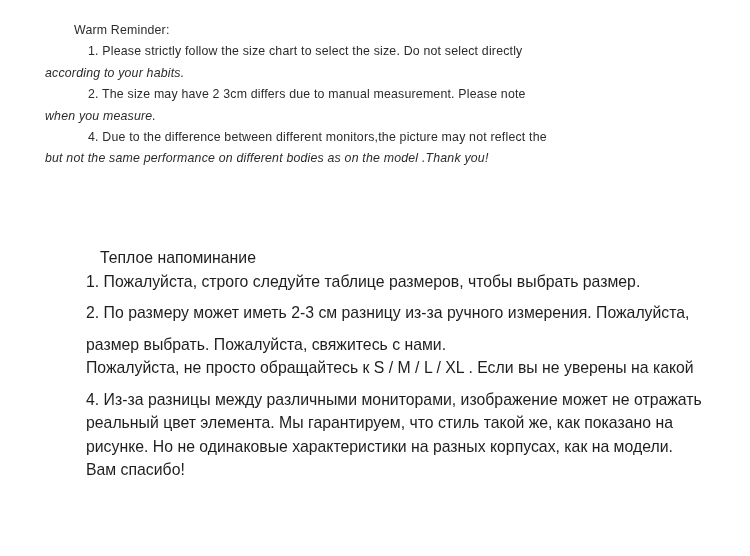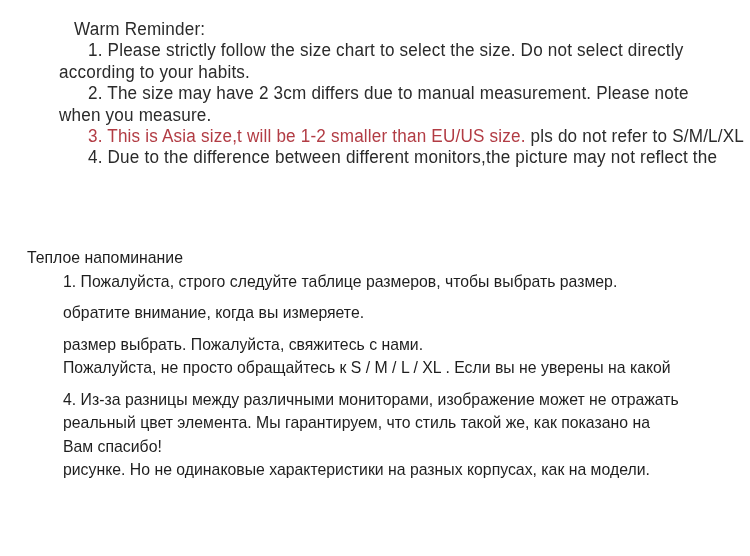--- a/index.html
+++ b/index.html
@@ -12,47 +12,47 @@
     font-family: "Liberation Sans", sans-serif;
   }
 
   
   .en-block {
     position: absolute;
     top: 19px;
     left: 0;
     width: 750px;
     color: #2b2b2b;
-    font-size: 18px;
+    font-size: 13px;
     line-height: 21.4px;
     letter-spacing: 0.2px;
   }
   .en-heading { margin-left: 74px; }
   .en-first   { margin-left: 88px; }
-  .en-cont    { margin-left: 59px; }
+  .en-cont    { margin-left: 45px; font-style: italic; }
   .squeeze-en {
     display: inline-block;
     transform: scaleX(0.95);
     transform-origin: 0 50%;
     white-space: nowrap;
   }
 
   
   .ru-block {
     position: absolute;
     top: 246px;
     left: 0;
     width: 750px;
     color: #1e1e1e;
     font-size: 17px;
     line-height: 23.5px;
   }
-  .ru-heading { margin-left: 27px; }
+  .ru-heading { margin-left: 100px; }
   .ru-para { margin: 0 0 8px 0; }
-  .ru-line { margin-left: 63px; }
+  .ru-line { margin-left: 86px; }
   .squeeze-ru {
     display: inline-block;
     transform: scaleX(0.93);
     transform-origin: 0 50%;
     white-space: nowrap;
   }
 
   .red { color: #b23c44; }
 </style>
 </head>
@@ -72,64 +72,64 @@
       <span class="squeeze-en">according to your habits.</span>
     </div>
 
     <div class="en-first">
       <span class="squeeze-en">2. The size may have 2 3cm differs due to manual measurement. Please note</span>
     </div>
     <div class="en-cont">
       <span class="squeeze-en">when you measure.</span>
     </div>
 
-    <div class="en-first">
-      <span class="squeeze-en"><span class="red">3. This is Asia size,t will be 1-2 smaller than EU/US size.</span><span> pls do not refer to S/M/L/XL</span></span>
-    </div>
 
     <div class="en-first">
       <span class="squeeze-en">4. Due to the difference between different monitors,the picture may not reflect the</span>
+    </div>
+    <div class="en-cont">
+      <span class="squeeze-en">but not the same performance on different bodies as on the model .Thank you!</span>
     </div>
   </div>
 
   <div class="ru-block">
     <div class="ru-heading">
       <span class="squeeze-ru">Теплое напоминание</span>
     </div>
 
     <div class="ru-para">
       <div class="ru-line">
         <span class="squeeze-ru">1. Пожалуйста, строго следуйте таблице размеров, чтобы выбрать размер.</span>
       </div>
     </div>
 
     <div class="ru-para">
       <div class="ru-line">
-        <span class="squeeze-ru">обратите внимание, когда вы измеряете.</span>
+        <span class="squeeze-ru">2. По размеру может иметь 2-3 см разницу из-за ручного измерения. Пожалуйста,</span>
       </div>
     </div>
 
     <div class="ru-para">
       <div class="ru-line">
         <span class="squeeze-ru">размер выбрать. Пожалуйста, свяжитесь с нами.</span>
       </div>
       <div class="ru-line">
         <span class="squeeze-ru">Пожалуйста, не просто обращайтесь к S / M / L / XL . Если вы не уверены на какой</span>
       </div>
     </div>
 
     <div class="ru-para">
       <div class="ru-line">
         <span class="squeeze-ru">4. Из-за разницы между различными мониторами, изображение может не отражать</span>
       </div>
       <div class="ru-line">
         <span class="squeeze-ru">реальный цвет элемента. Мы гарантируем, что стиль такой же, как показано на</span>
       </div>
       <div class="ru-line">
-        <span class="squeeze-ru">Вам спасибо!</span>
+        <span class="squeeze-ru">рисунке. Но не одинаковые характеристики на разных корпусах, как на модели.</span>
       </div>
       <div class="ru-line">
-        <span class="squeeze-ru">рисунке. Но не одинаковые характеристики на разных корпусах, как на модели.</span>
+        <span class="squeeze-ru">Вам спасибо!</span>
       </div>
     </div>
   </div>
 
 </div>
 
 </body></html>

